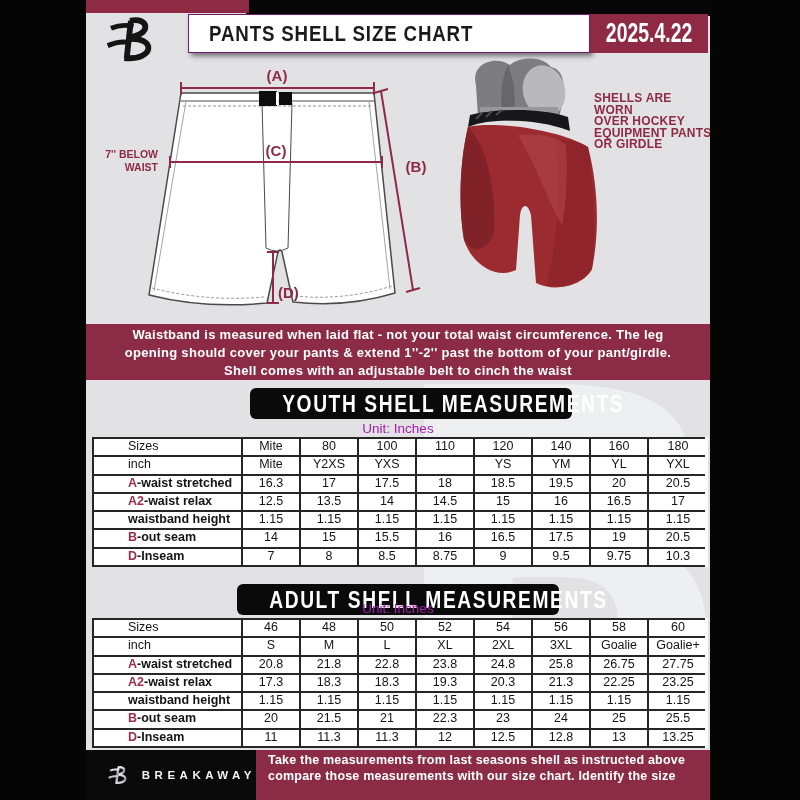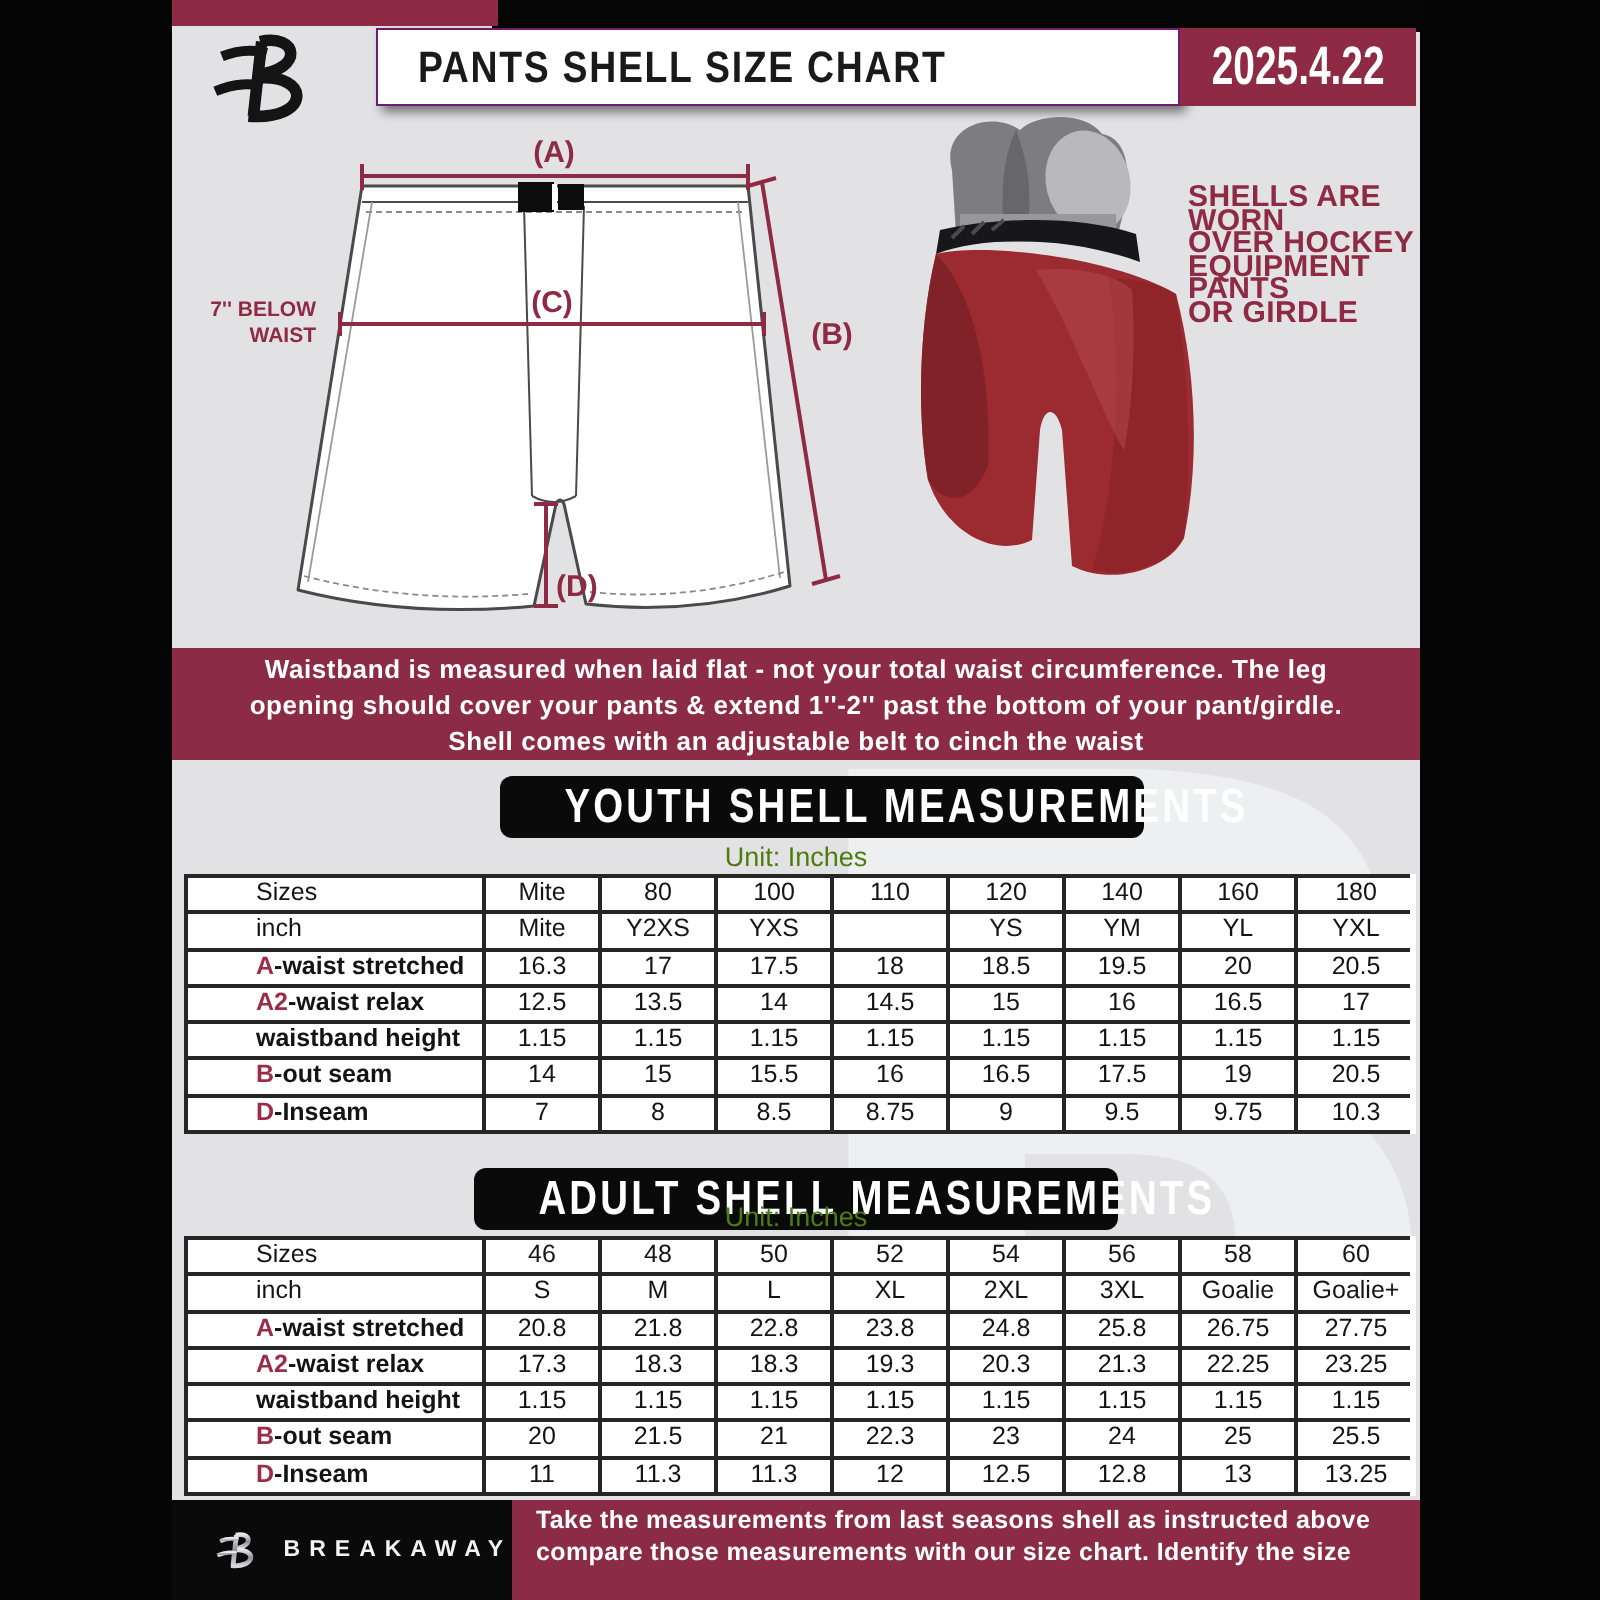--- a/index.html
+++ b/index.html
@@ -23,35 +23,35 @@
   .title-box span { display:inline-block; transform:scaleX(0.85); transform-origin:left center;
                     font-size:22px; font-weight:700; letter-spacing:1px; color:#1a1a1a; white-space:nowrap; }
   .date-box { position:absolute; left:504px; top:14px; width:118px; height:39px; background:#8e2a44;
               display:flex; align-items:center; justify-content:center; }
   .date-box span { display:block; transform:scaleX(0.72); font-size:27px; font-weight:700;
                    color:#fff; letter-spacing:0px; white-space:nowrap; }
 
   
   .shorts-svg { position:absolute; left:0; top:55px; }
   .pants-svg  { position:absolute; left:372px; top:55px; }
-  .pants-note { position:absolute; left:508px; top:93px; width:118px; font-size:15px; font-weight:700;
+  .pants-note { position:absolute; left:508px; top:93px; width:118px; font-size:12px; font-weight:700;
                 color:#8e2a44; line-height:11.5px; letter-spacing:0.2px; }
 
   
   .info-banner { position:absolute; left:0; top:324px; width:624px; height:56px; background:#8c2b45;
                  color:#fff; text-align:center; font-size:13px; font-weight:600; line-height:18px;
                  padding-top:2px; letter-spacing:0.3px; }
 
   
   .section-pill { position:absolute; left:151px; width:322px; height:31px; background:#0a0a0a;
                   border-radius:6px; display:flex; align-items:center; justify-content:center; }
   .section-pill span { display:block; width:100%; text-align:center; transform:scaleX(0.8);
                        color:#fff; font-size:24px; font-weight:700; letter-spacing:2px; white-space:nowrap; }
   .unit-label { position:absolute; left:0; width:624px; text-align:center; font-size:13.5px;
-                color:#4d7c0f; }
+                color:#a21caf; }
 
   
   .size-table { position:absolute; left:6px; width:616px; background:#fff;
                 border-left:2px solid #262626; padding-right:3px; }
   .t-row { display:grid; grid-template-columns:149px repeat(8, 58px); border-bottom:2px solid #262626; }
   .t-row:first-child { border-top:2px solid #262626; }
   .t-cell { height:16.3px; line-height:15.5px; font-size:12.5px; color:#141414; text-align:center;
             border-right:2px solid #262626; overflow:hidden; white-space:nowrap; }
   .t-row .t-cell:last-child { border-right:none; }
   .t-label { text-align:left; padding-left:34px; font-weight:700; }

